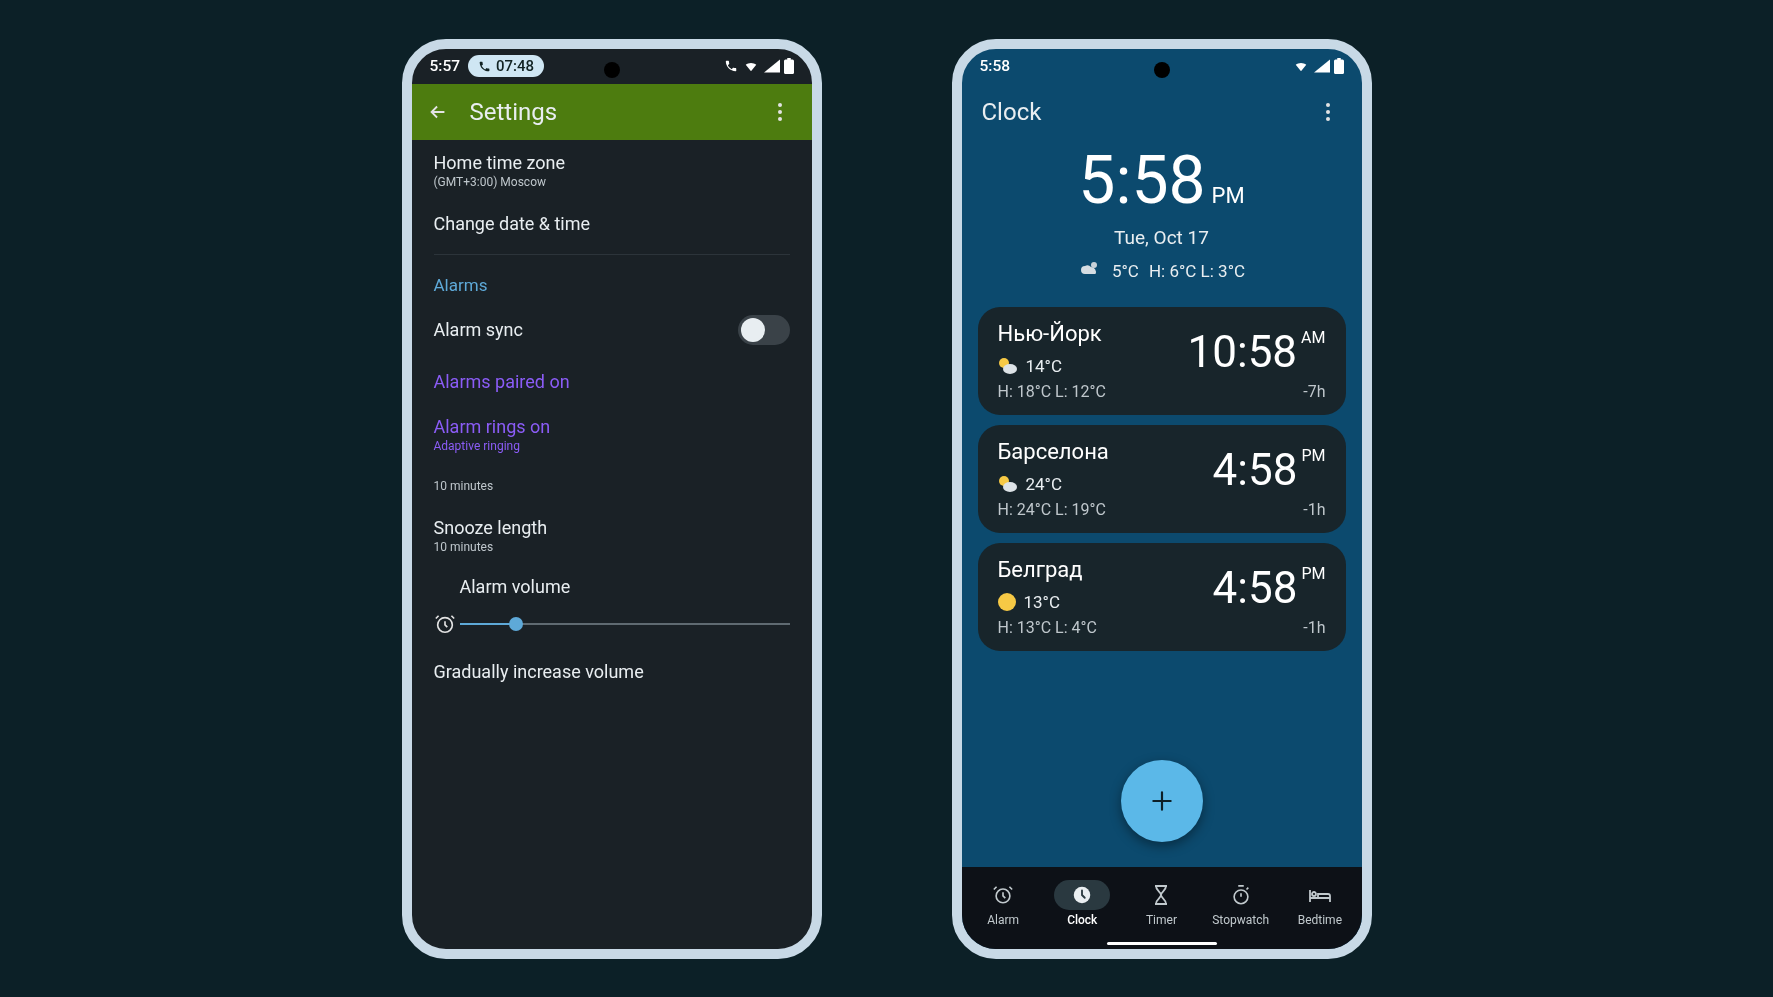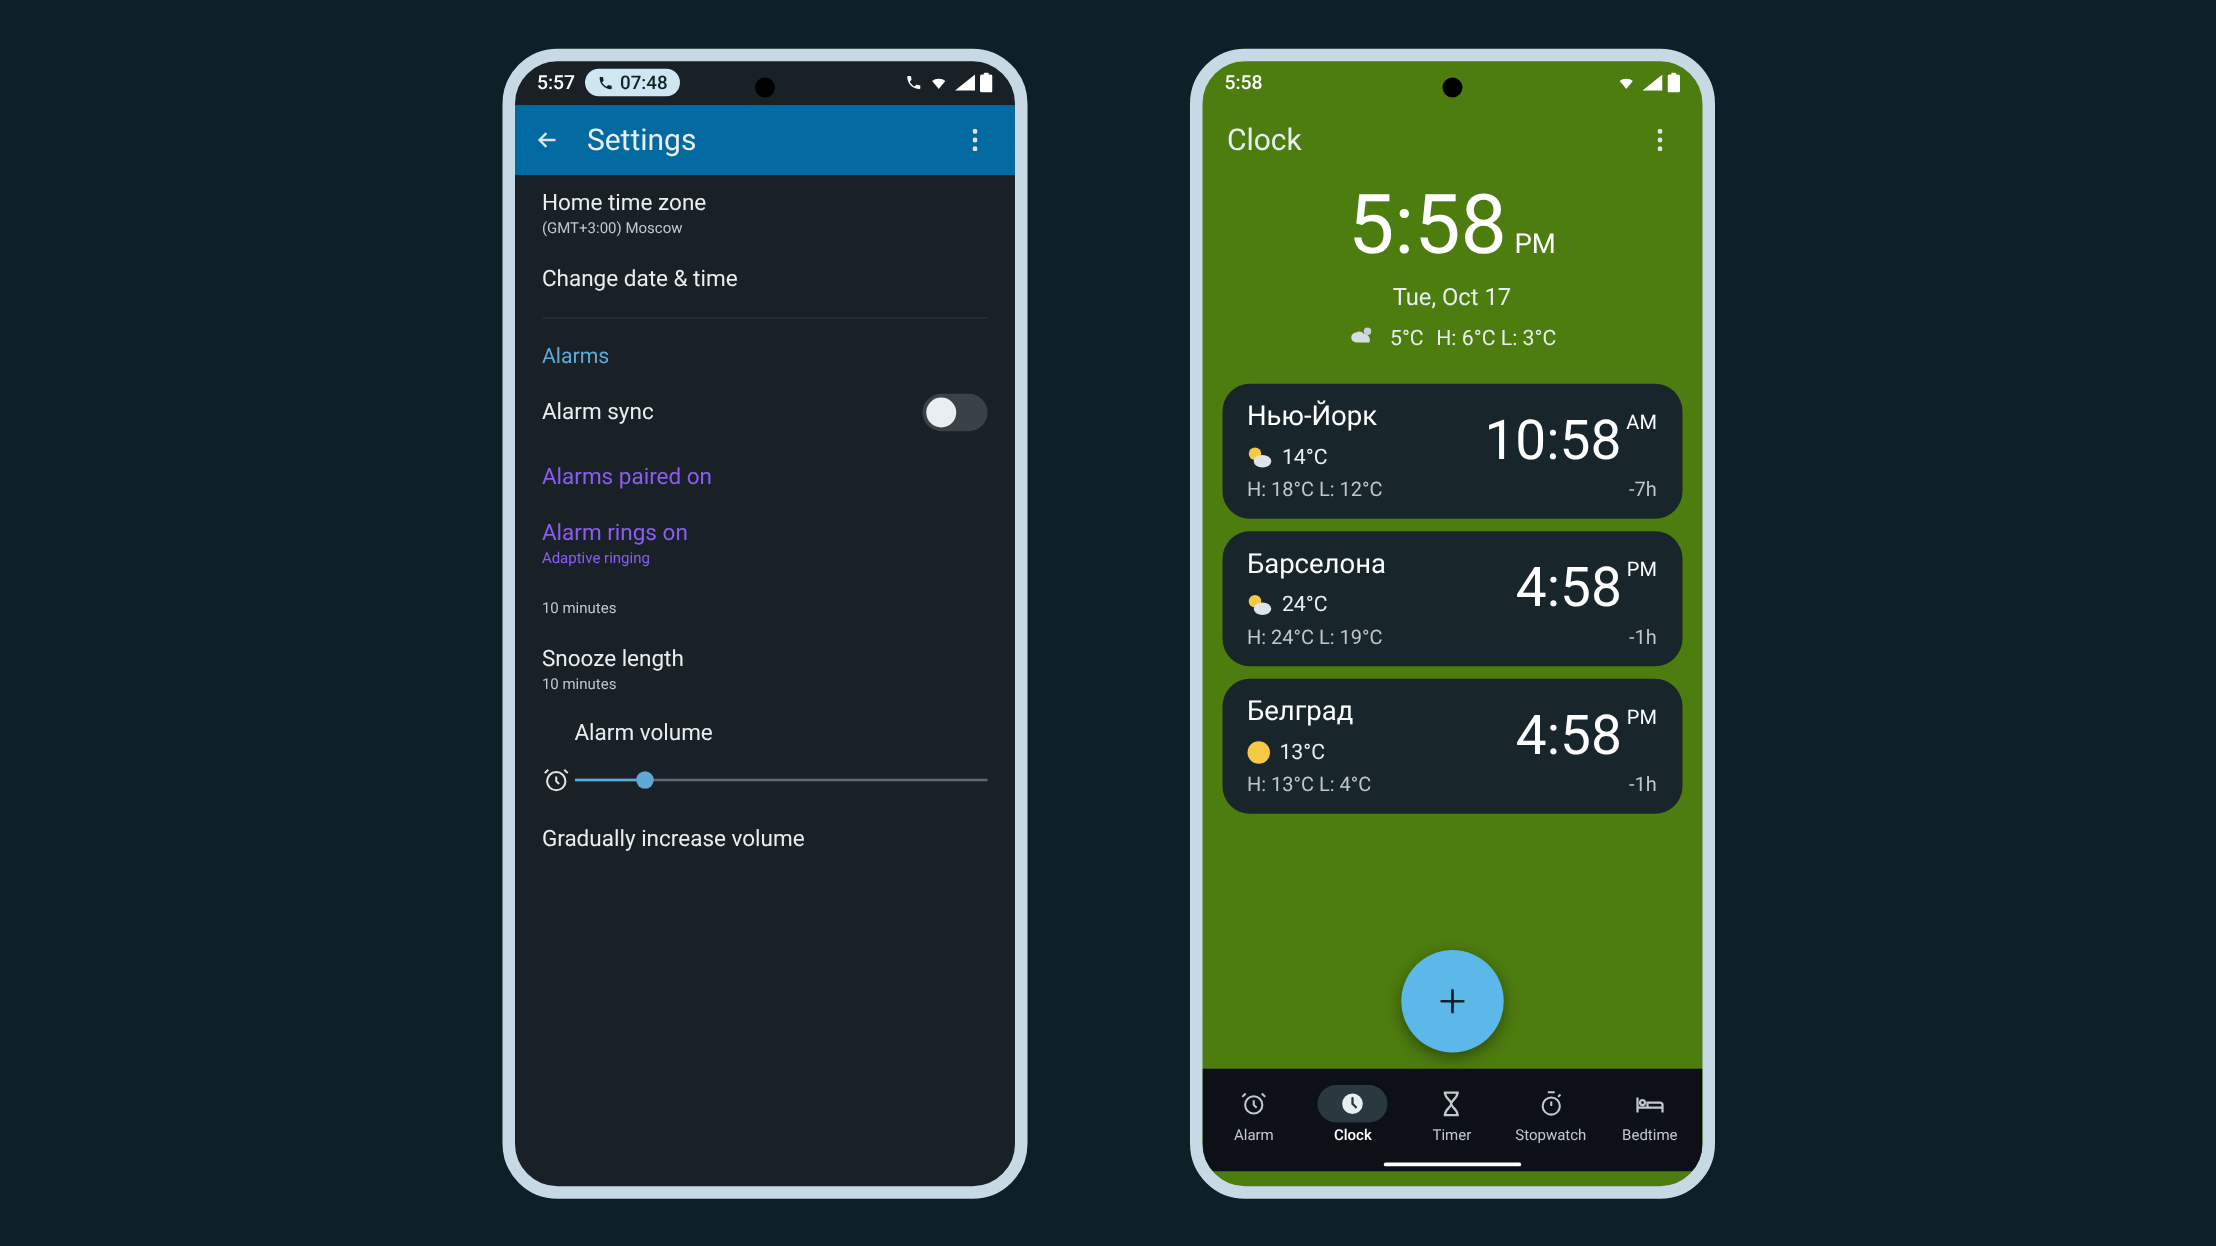--- a/index.html
+++ b/index.html
@@ -14,21 +14,21 @@
       gap:130px;
       color:#e3e3e3;
       overflow:hidden;
     }
     .phone {
       width:420px;
       height:920px;
       border:10px solid #c8d9e6;
       border-radius:44px;
       overflow:hidden;
-      background:#4d7c0f;
+      background:#0c4a6e;
       position:relative;
     }
     .phone.settings-phone { background:#1a2126; }
     .status-bar {
       height:35px;
       display:flex;
       align-items:center;
       padding:0 18px;
       font-size:15.5px;
       font-weight:500;
@@ -47,21 +47,21 @@
       position:absolute; top:13px; left:50%;
       transform:translateX(-50%);
       width:16px; height:16px; border-radius:50%;
       background:#000;
     }
     
     .appbar {
       display:flex; align-items:center;
       padding:14px 18px 14px 12px;
       gap:18px;
-      background:#0369a1;
+      background:#4d7c0f;
     }
     .appbar .back-btn {
       width:28px; height:28px;
       display:flex; align-items:center; justify-content:center;
       color:#e3e3e3; border-radius:50%;
     }
     .appbar h1 { font-size:24px; font-weight:400; color:#e9eef1; }
     .appbar .more-btn {
       margin-left:auto; width:28px; height:28px;
       display:flex; align-items:center; justify-content:center;
@@ -119,21 +119,21 @@
     .city-time .ampm { font-size:16px; }
     .city-offset { font-size:16px; color:#bfc7cc; margin-top:8px;}
     .fab {
       position:absolute; bottom:107px; left:50%; transform:translateX(-50%);
       width:82px; height:82px; border-radius:50%; background:#5bb8e8;
       display:flex; align-items:center; justify-content:center;
       color:#0d1f27; font-size:34px; font-weight:300;
       box-shadow:0 4px 12px rgba(0,0,0,.4);
     }
     .bottom-nav {
-      position:absolute; bottom:12px; left:0; right:0; height:82px;
+      position:absolute; bottom:0; left:0; right:0; height:82px;
       background:#0d1117;
       display:flex; justify-content:space-around; align-items:center;
       padding:4px 2px 12px;
     }
     .nav-item {
       display:flex; flex-direction:column; align-items:center; gap:3px;
       color:#c1c9cd; font-size:12px; width:74px;
     }
     .nav-item .icon-wrap {
       width:56px; height:30px; border-radius:16px;

